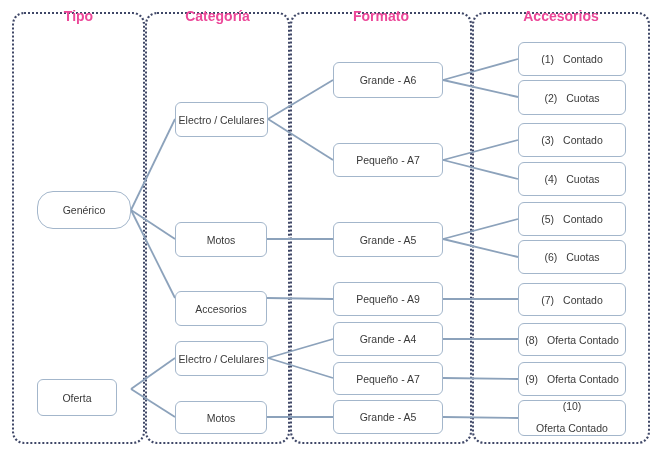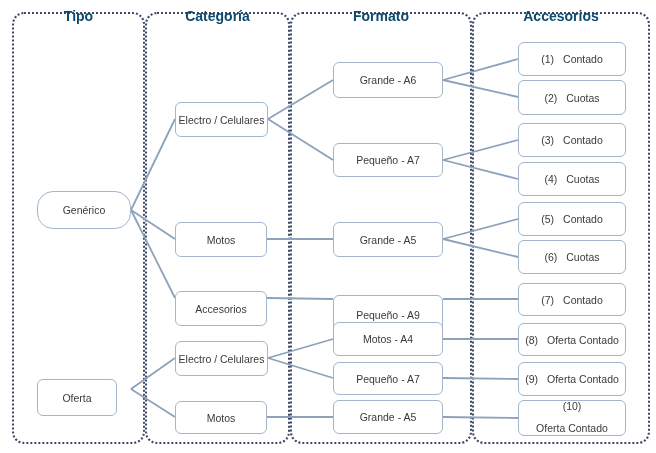--- a/index.html
+++ b/index.html
@@ -7,21 +7,21 @@
   .canvas { position:relative; width:656px; height:453px; background:#ffffff; overflow:hidden; }
 
   .panel {
     position:absolute; box-sizing:border-box;
     border:2px dotted #3F4767; border-radius:12px;
     background:transparent; z-index:0;
   }
   .panel-header {
     position:absolute; left:0; top:8px; width:100%;
     text-align:center; font-weight:bold; font-size:14px;
-    color:#0c4a6e; z-index:3;
+    color:#ec4899; z-index:3;
   }
 
   svg.connectors { position:absolute; left:0; top:0; z-index:1; }
   svg.connectors line { stroke:#8CA2BB; stroke-width:1.8; }
 
   .node {
     position:absolute; box-sizing:border-box; z-index:2;
     background:#ffffff; border:1.5px solid #A3B6CB; border-radius:6px;
     display:flex; align-items:center; justify-content:center;
     font-size:10.5px; color:#3A3A3A; text-align:center; white-space:nowrap;
@@ -75,22 +75,22 @@
 
   <div class="node" style="left:175px; top:102px; width:93px; height:35px;">Electro / Celulares</div>
   <div class="node" style="left:175px; top:222px; width:92px; height:35px;">Motos</div>
   <div class="node" style="left:175px; top:291px; width:92px; height:35px;">Accesorios</div>
   <div class="node" style="left:175px; top:341px; width:93px; height:35px;">Electro / Celulares</div>
   <div class="node" style="left:175px; top:401px; width:92px; height:33px;">Motos</div>
 
   <div class="node" style="left:333px; top:62px;  width:110px; height:36px;">Grande - A6</div>
   <div class="node" style="left:333px; top:143px; width:110px; height:34px;">Pequeño - A7</div>
   <div class="node" style="left:333px; top:222px; width:110px; height:35px;">Grande - A5</div>
-  <div class="node" style="left:333px; top:295px; width:110px; height:40px;">Pequeño - A9</div>
-  <div class="node" style="left:333px; top:322px; width:110px; height:34px;">Motos - A4</div>
+  <div class="node" style="left:333px; top:282px; width:110px; height:34px;">Pequeño - A9</div>
+  <div class="node" style="left:333px; top:322px; width:110px; height:34px;">Grande - A4</div>
   <div class="node" style="left:333px; top:362px; width:110px; height:33px;">Pequeño - A7</div>
   <div class="node" style="left:333px; top:400px; width:110px; height:34px;">Grande - A5</div>
 
   <div class="node" style="left:518px; top:42px;  width:108px; height:34px;">
     <span class="num">(1)</span>
     <span>Contado</span>
   </div>
   <div class="node" style="left:518px; top:80px;  width:108px; height:35px;">
     <span class="num">(2)</span>
     <span>Cuotas</span>

